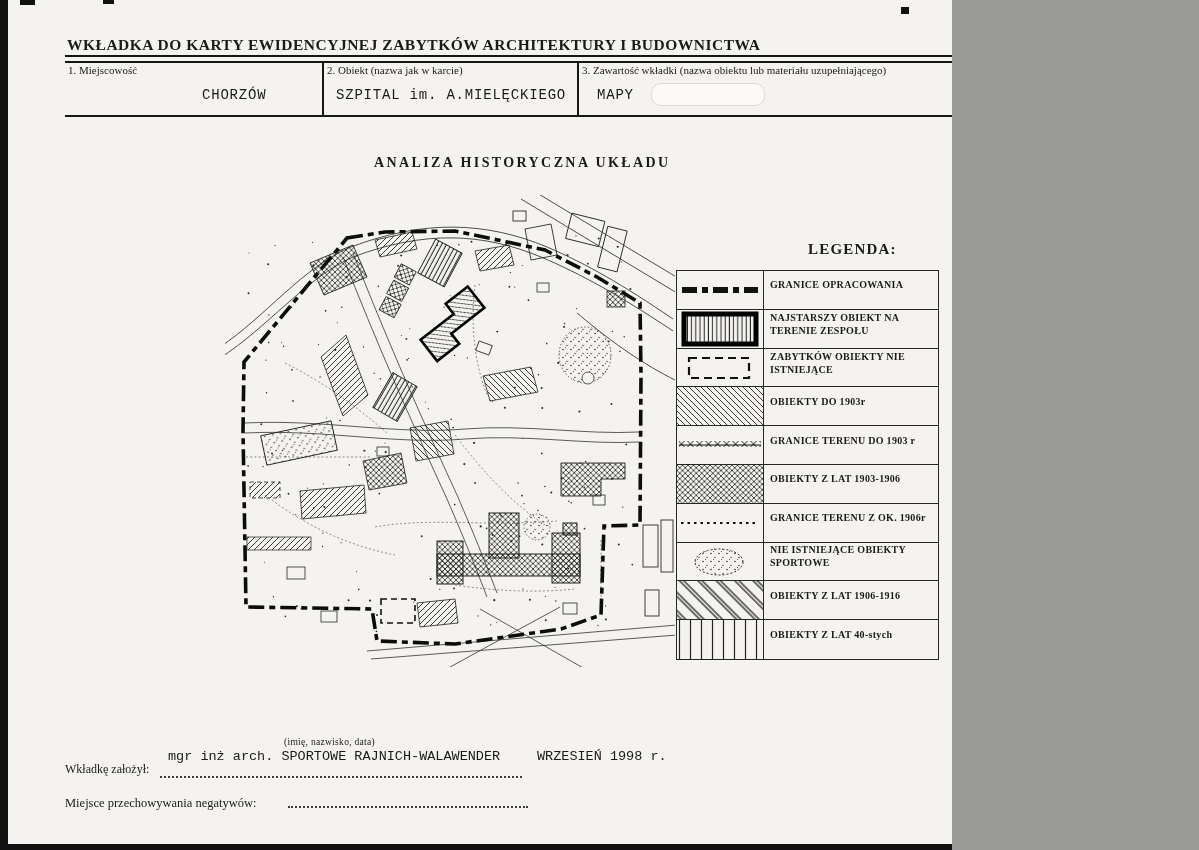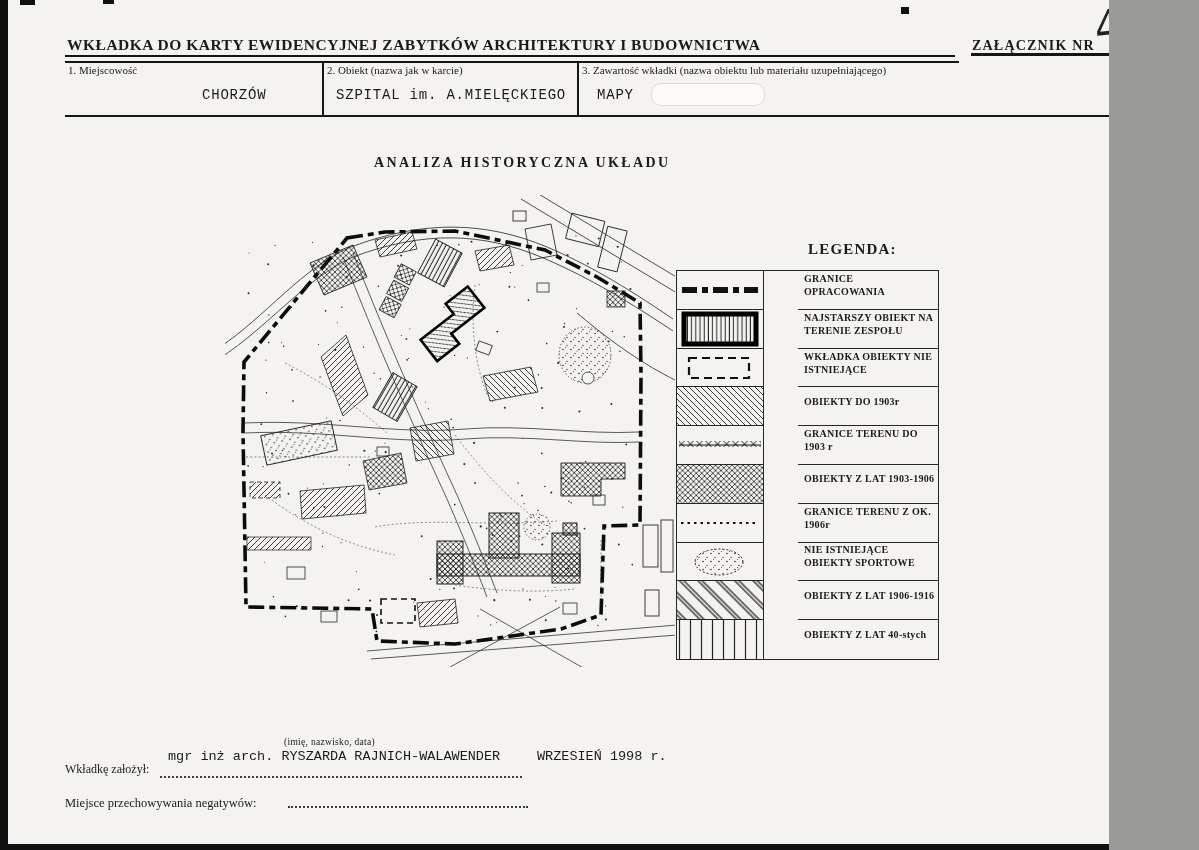--- a/index.html
+++ b/index.html
@@ -1,37 +1,37 @@
 <!DOCTYPE html>
 <html><head>
 <meta charset="utf-8">
 <style>
   html,body{margin:0;padding:0;background:#9a9a98;}
-  .page{position:relative;width:1109px;height:850px;background:#f4f3ef;overflow:hidden;
+  .page{position:relative;width:952px;height:850px;background:#f4f3ef;overflow:hidden;
         font-family:"Liberation Serif",serif;color:#1a1a1a;}
   .abs{position:absolute;}
   .hline{position:absolute;background:#161616;}
   .vline{position:absolute;background:#161616;}
   .doc-title{font-weight:bold;font-size:15.5px;letter-spacing:.5px;white-space:nowrap;}
   .attach-label{font-weight:bold;font-size:14px;letter-spacing:1.2px;white-space:nowrap;}
   .hand-number{font-family:"DejaVu Sans",sans-serif;font-size:44px;font-weight:400;color:#222;
         transform:rotate(-6deg) skewX(-4deg) scale(.85,1.05);transform-origin:center;}
   .fld-label{font-size:11px;white-space:nowrap;}
   .fld-value{font-family:"Liberation Mono",monospace;font-size:14px;letter-spacing:.8px;white-space:nowrap;}
   .whiteout{position:absolute;background:#fbfaf7;border:1px solid #dddbd3;border-radius:10px;}
   .map-title{font-weight:bold;font-size:14px;letter-spacing:2.4px;white-space:nowrap;}
   .legend-title{font-weight:bold;font-size:15px;letter-spacing:1.2px;white-space:nowrap;margin-left:43px;}
   .legend-table{position:absolute;left:676px;top:270px;width:263px;border:1.4px solid #262626;
         display:grid;grid-template-columns:87px 1fr;box-sizing:border-box;background:#f4f3ef;}
   .lg-swatch{height:38.8px;border-right:1px solid #262626;border-bottom:1px solid #262626;
         box-sizing:border-box;overflow:hidden;}
   .lg-swatch svg{display:block;}
   .lg-label{height:38.8px;border-bottom:1px solid #262626;box-sizing:border-box;display:flex;
         align-items:center;padding:1px 3px 11px 6px;font-weight:bold;font-size:10px;
-        letter-spacing:.3px;line-height:1.3;margin-left:34px;}
+        letter-spacing:.3px;line-height:1.3;}
   .legend-table > :nth-last-child(-n+2){border-bottom:none;}
   .foot-label{font-size:12px;white-space:nowrap;}
   .foot-label-lg{font-size:12.5px;white-space:nowrap;}
   .foot-typed{font-family:"Liberation Mono",monospace;font-size:13.5px;white-space:nowrap;}
   .foot-hint{font-size:9.5px;letter-spacing:.3px;white-space:nowrap;}
   .dotline{position:absolute;border-bottom:2px dotted #3c3c3c;}
   .inkmark{position:absolute;background:#111;}
 </style>
 </head>
 <body>
@@ -393,21 +393,21 @@
           <rect x="7" y="4" width="72" height="30" fill="url(#pat-vert)" stroke="#000" stroke-width="5"></rect>
         </svg>
     </div>
     <div class="lg-label">NAJSTARSZY OBIEKT NA TERENIE ZESPOŁU</div>
 
     <div class="lg-swatch">
       <svg width="87" height="39">
           <rect x="12" y="9" width="60" height="20" fill="none" stroke="#111" stroke-width="2.2" stroke-dasharray="8 5"></rect>
         </svg>
     </div>
-    <div class="lg-label">WKŁADKA OBIEKTY NIE ISTNIEJĄCE</div>
+    <div class="lg-label">ZABYTKÓW OBIEKTY NIE ISTNIEJĄCE</div>
 
     <div class="lg-swatch">
       <svg width="87" height="39">
           <rect width="87" height="39" fill="url(#pat-diagb)"></rect>
         </svg>
     </div>
     <div class="lg-label">OBIEKTY DO 1903r</div>
 
     <div class="lg-swatch">
       <svg width="87" height="39">
@@ -446,21 +446,21 @@
     <div class="lg-label">OBIEKTY Z LAT 1906-1916</div>
 
     <div class="lg-swatch">
       <svg width="87" height="39">
           <rect width="87" height="39" fill="url(#pat-vertwide)"></rect>
         </svg>
     </div>
     <div class="lg-label">OBIEKTY Z LAT 40-stych</div>
   </div>
 
-  <div class="abs foot-typed" style="left:168px;top:749px;">mgr inż arch. RYSZARDA RAJNICH-WALAWENDER</div>
+  <div class="abs foot-typed" style="left:168px;top:749px;">mgr inż arch. SPORTOWE RAJNICH-WALAWENDER</div>
   <div class="abs foot-typed" style="left:537px;top:749px;">WRZESIEŃ  1998 r.</div>
   <div class="abs foot-label" style="left:65px;top:762px;">Wkładkę założył:</div>
   <div class="dotline" style="left:160px;top:756px;width:362px;height:20px;"></div>
   <div class="abs foot-hint" style="left:284px;top:737px;">(imię, nazwisko, data)</div>
   <div class="abs foot-label-lg" style="left:65px;top:796px;">Miejsce przechowywania negatywów:</div>
   <div class="dotline" style="left:288px;top:790px;width:240px;height:16px;"></div>
 
 </div>
 
 </body></html>

